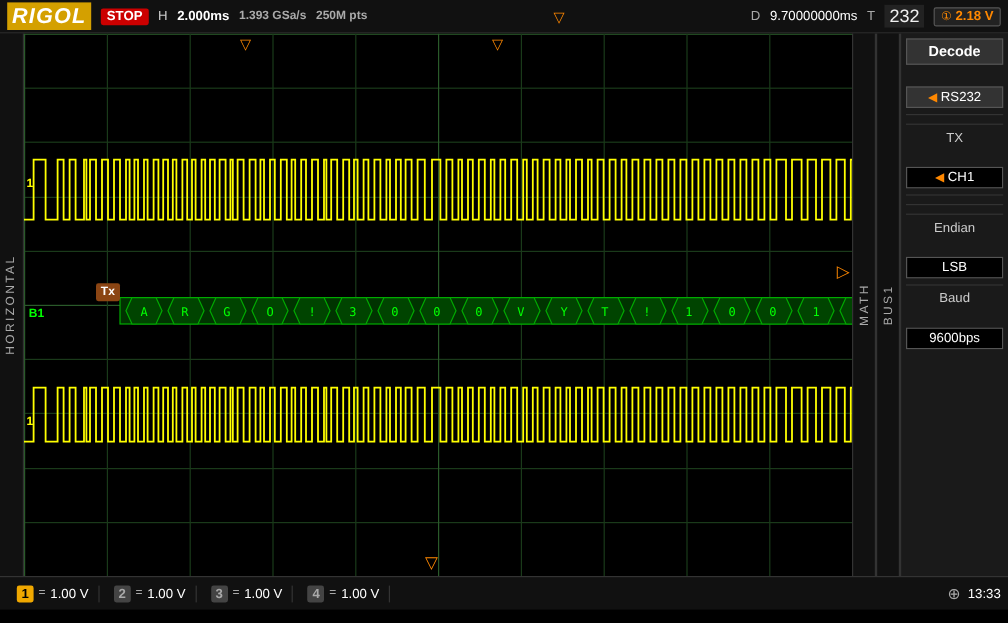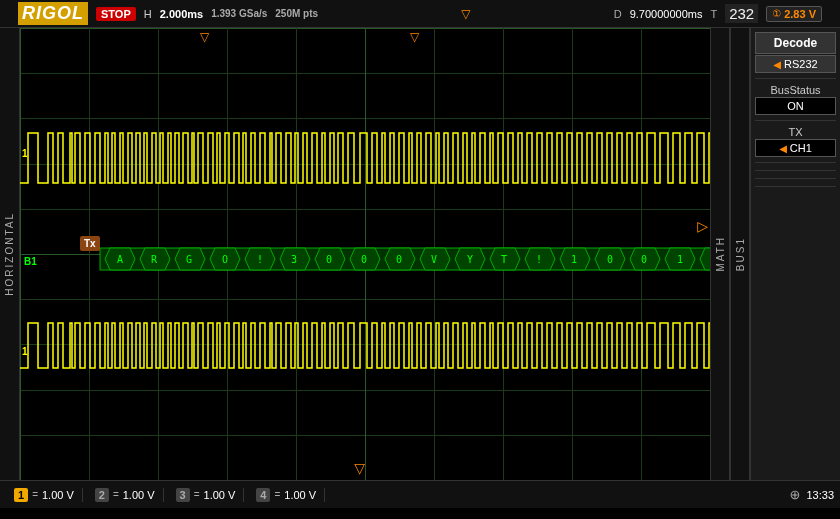--- a/index.html
+++ b/index.html
@@ -12,21 +12,21 @@
       position: relative;
     }
 
     
     #top-bar {
       display: flex;
       align-items: center;
       height: 28px;
       background: #111;
       border-bottom: 1px solid #333;
-      padding: 0 18px;
+      padding: 0 6px;
       gap: 8px;
     }
     .rigol-logo {
       color: #fff;
       font-size: 18px;
       font-weight: 900;
       font-style: italic;
       letter-spacing: 1px;
       background: #d4a000;
       padding: 1px 4px;
@@ -207,21 +207,21 @@
       display: flex;
       flex-direction: column;
       border-left: 1px solid #333;
       padding: 4px 4px;
       gap: 3px;
     }
     .sidebar-item {
       display: flex;
       flex-direction: column;
       align-items: center;
-      gap: 1px;
+      gap: 18px;
     }
     .sidebar-label {
       color: #ccc;
       font-size: 11px;
       text-align: center;
       width: 100%;
     }
     .sidebar-value {
       background: #000;
       border: 1px solid #555;
@@ -339,21 +339,21 @@
   <span class="top-value" style="color:#aaa;font-size:10px;">250M pts</span>
   <div class="top-center">
     <span class="trigger-icon">▽</span>
   </div>
   <span class="d-label">D</span>
   <span class="d-value">9.70000000ms</span>
   <span class="t-label">T</span>
   <span class="trig-num">232</span>
   <div class="ch1-badge">
     <span style="color:#f80;font-size:10px;">①</span>
-    <span class="ch1-badge-val">2.83 V</span>
+    <span class="ch1-badge-val">2.18 V</span>
   </div>
 </div>
 
 <div id="main">
 
   <div id="left-label">
     <span class="vertical-text">HORIZONTAL</span>
   </div>
 
   <div id="scope-display">
@@ -512,43 +512,49 @@
 
     <div class="sidebar-item">
       <div class="sidebar-decode">Decode</div>
       <div class="sidebar-value highlight">
         <span class="arrow-left">◀</span>
         <span>RS232</span>
       </div>
     </div>
     <div class="sidebar-divider"></div>
 
-    <div class="sidebar-item">
-      <div class="sidebar-label">BusStatus</div>
-      <div class="sidebar-value">
-        <span>ON</span>
-      </div>
-    </div>
     <div class="sidebar-divider"></div>
 
     <div class="sidebar-item">
       <div class="sidebar-label">TX</div>
       <div class="sidebar-value">
         <span class="arrow-left">◀</span>
         <span>CH1</span>
       </div>
     </div>
     <div class="sidebar-divider"></div>
 
     <div class="sidebar-divider"></div>
 
     <div class="sidebar-divider"></div>
 
+    <div class="sidebar-item">
+      <div class="sidebar-label">Endian</div>
+      <div class="sidebar-value">
+        <span>LSB</span>
+      </div>
+    </div>
     <div class="sidebar-divider"></div>
 
+    <div class="sidebar-item">
+      <div class="sidebar-label">Baud</div>
+      <div class="sidebar-value">
+        <span>9600bps</span>
+      </div>
+    </div>
   </div>
 
 </div>
 
 <div id="bottom-bar">
 
   <div class="ch-info">
     <span class="ch-num">1</span>
     <span class="ch-coupling">=</span>
     <span class="ch-volt">1.00 V</span>

